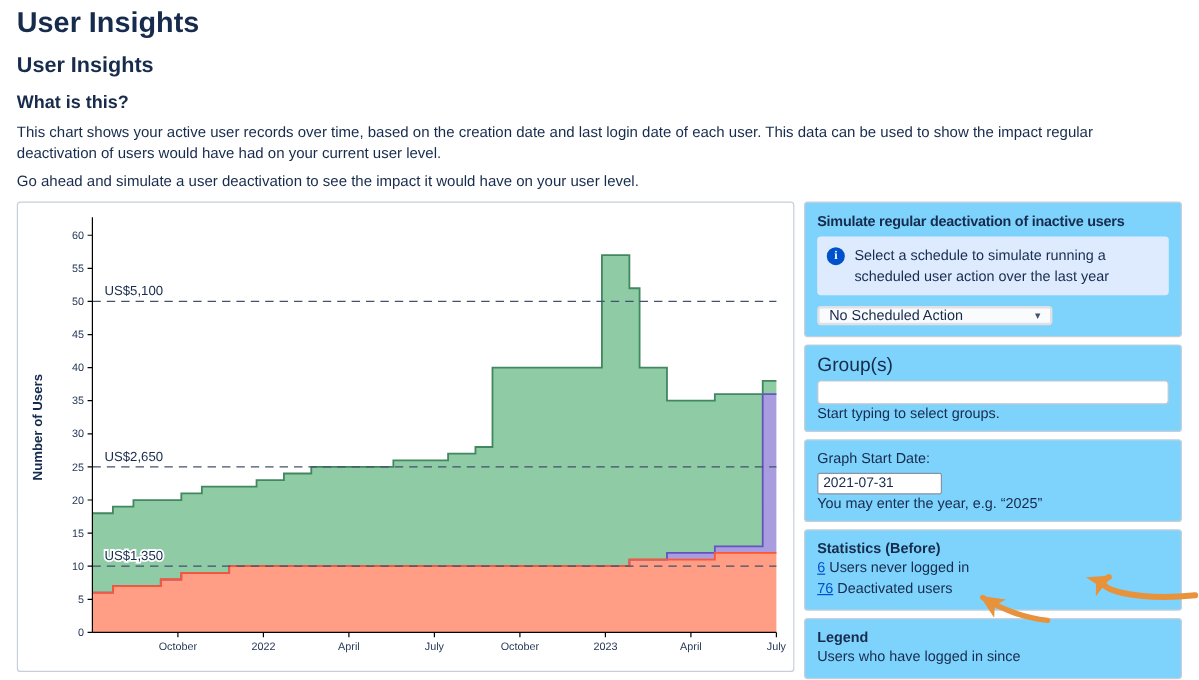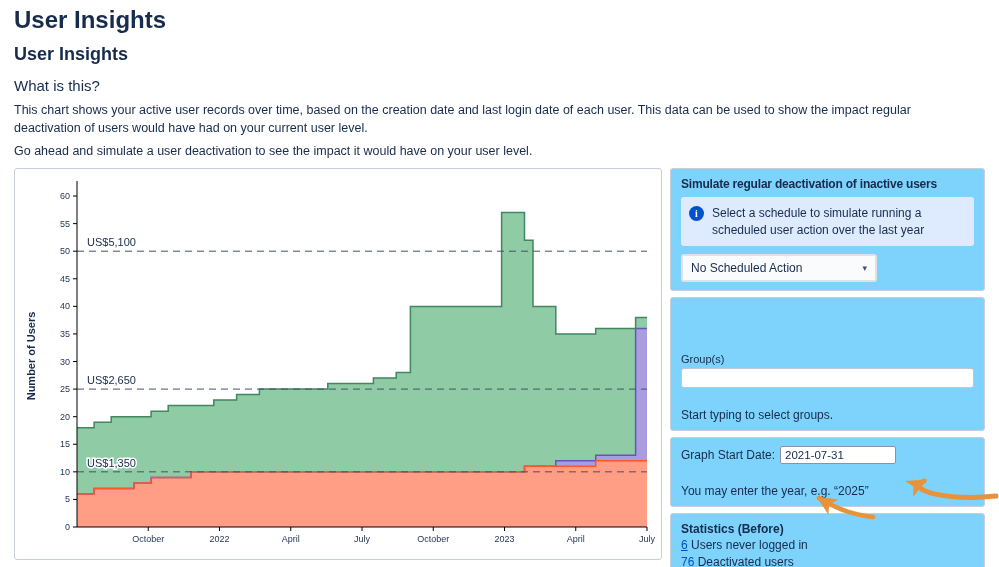--- a/index.html
+++ b/index.html
@@ -7,21 +7,21 @@
   body {
     font-family: "Liberation Sans", sans-serif;
     background: #ffffff;
     color: #172B4D;
     position: relative;
     overflow: hidden;
   }
   .page { padding: 4px 14px 0 14px; }
   .page-title { font-size: 24px; font-weight: 700; margin: 2px 0 10px 0; }
   .page-subtitle { font-size: 18px; font-weight: 700; margin: 0 0 12px 0; }
-  .what-heading { font-size: 15px; font-weight: 400; margin: 0 0 7px 0; }
+  .what-heading { font-size: 15px; font-weight: 700; margin: 0 0 7px 0; }
   .desc { font-size: 12.5px; line-height: 1.45; margin: 0 17px 5px 0; }
   .columns { display: flex; gap: 8px; margin-top: 8px; align-items: flex-start; }
 
   .chart-card {
     width: 648px; background: #fff;
     border: 1px solid #C8CFDA; border-radius: 3px; padding: 6px;
   }
   #chart svg { display: block; }
 
   .right-col { flex: 1; display: flex; flex-direction: column; gap: 6px; }
@@ -42,38 +42,38 @@
   }
   .info-icon {
     width: 15px; height: 15px; border-radius: 50%;
     background: #0052CC; color: #fff; font-size: 10px; font-weight: 700;
     display: flex; align-items: center; justify-content: center;
     flex: 0 0 15px; margin-top: 1px; font-family: "Liberation Serif", serif;
   }
 
   .select-box {
     display: inline-flex; align-items: center; justify-content: space-between;
-    width: 196px; height: 28px;
+    width: 196px; height: 16px;
     background: #FAFBFC; border: 2px solid #DFE1E6; border-radius: 3px;
     padding: 2px 8px; font-size: 12px; cursor: pointer; color: #172B4D;
   }
   .select-box .chev { font-size: 9px; color: #42526E; margin-left: 8px; }
 
-  .field-label { font-size: 11px; display: block; margin-bottom: 3px; margin-top: 47px; }
+  .field-label { font-size: 16px; display: block; margin-bottom: 3px; }
   .text-input {
     width: 100%; height: 20px;
     border: 1px solid #C1C7D0; border-radius: 3px;
     padding: 2px 6px; font-size: 12px; font-family: inherit; color: #172B4D;
     background: #fff;
   }
-  .helper { font-size: 12px; margin-top: 20px; }
-
-  .date-row { display: flex; align-items: center; gap: 5px; font-size: 12px; }
+  .helper { font-size: 12px; margin-top: 0; }
+
+  .date-row { display: flex; align-items: flex-start; gap: 5px; font-size: 12px; flex-direction: column; }
   .date-input {
-    width: 116px; height: 18px;
+    width: 104px; height: 18px;
     border: 1px solid #8993A4; border-radius: 2px;
     padding: 1px 4px; font-size: 11.5px; font-family: inherit; color: #172B4D;
   }
 
   .stat-row { font-size: 12px; line-height: 1.25; margin-bottom: 2px; }
   .stat-count { color: #0052CC; text-decoration: underline; }
   .stat-label { color: #172B4D; }
 
   .legend-item { display: flex; align-items: center; gap: 6px; font-size: 12px; line-height: 1.25; margin-bottom: 2px; }
 

